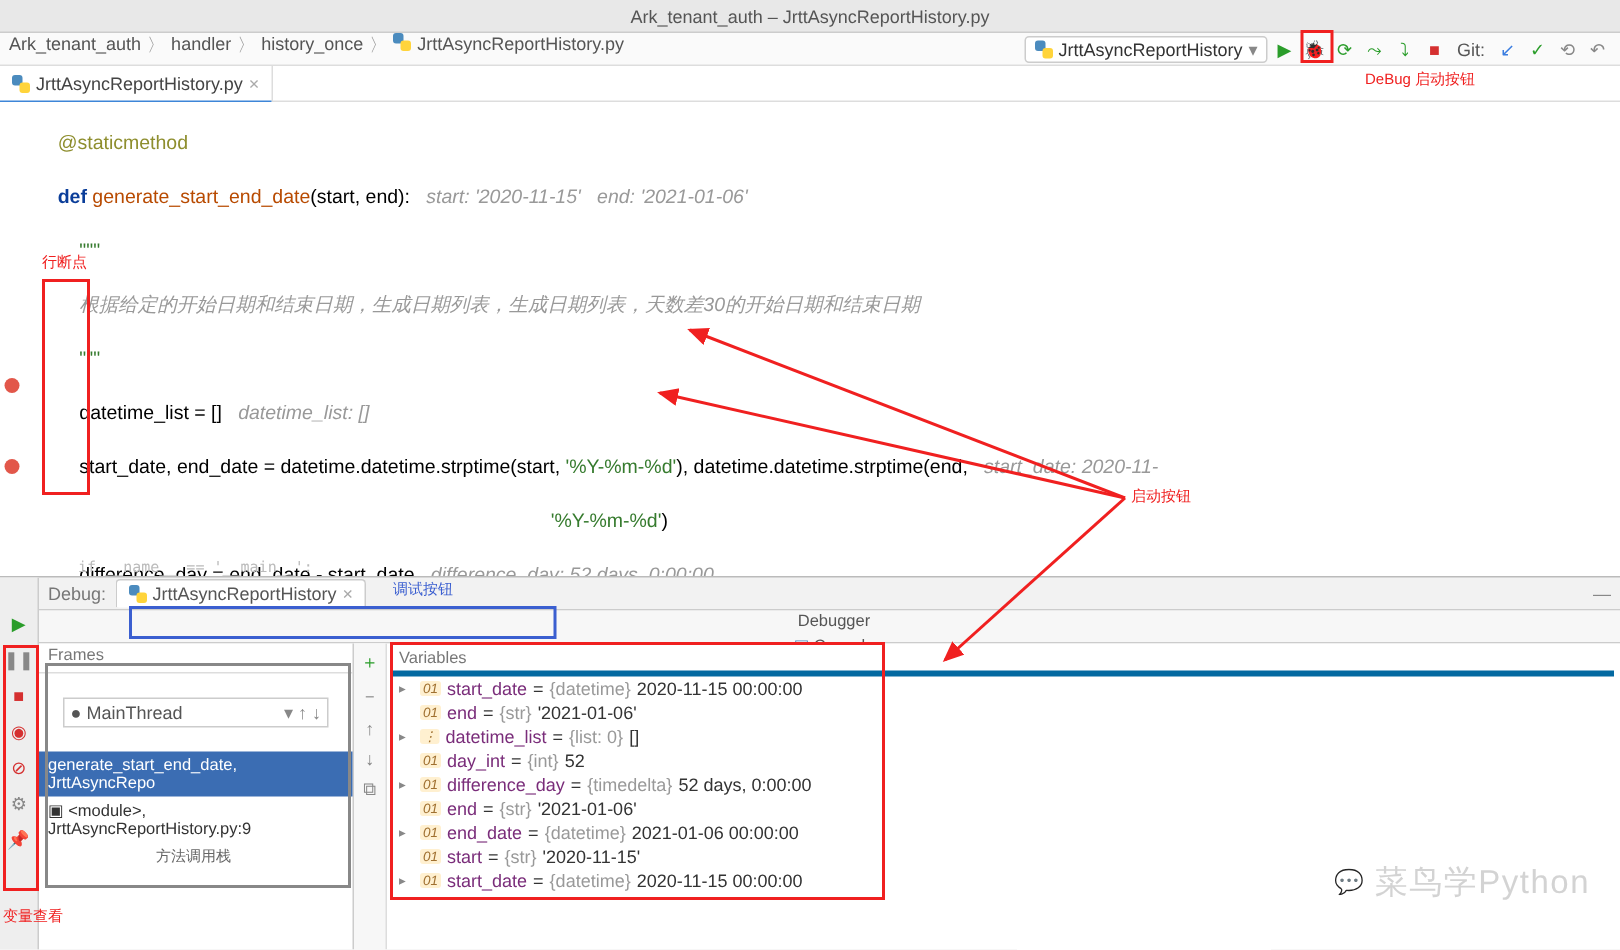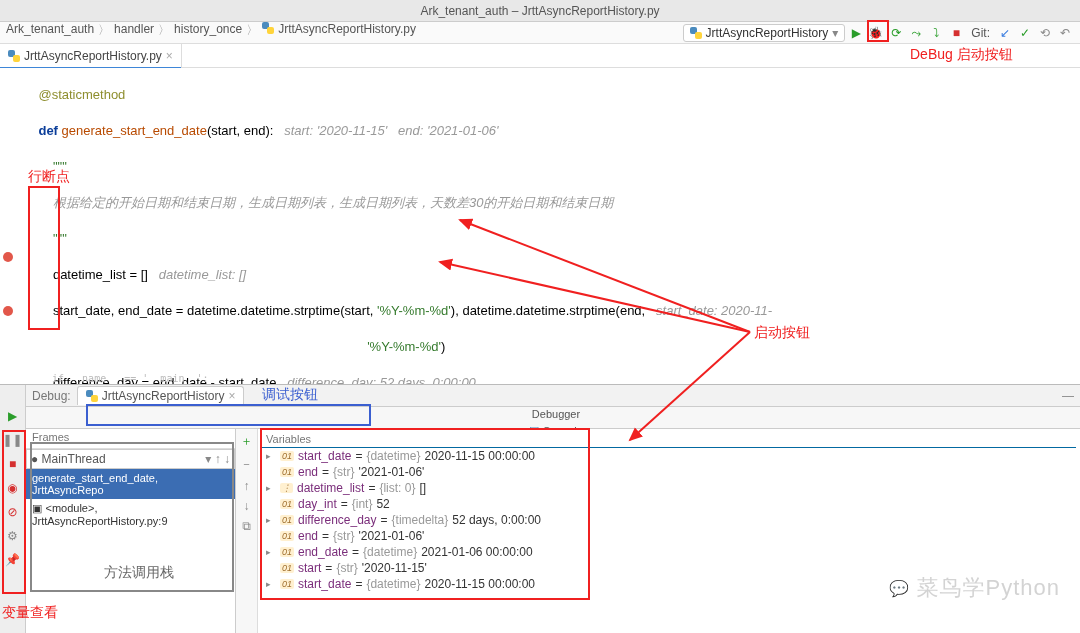--- a/index.html
+++ b/index.html
@@ -29,34 +29,34 @@
 .debug-panel { height: 249px; background: #f2f2f2; border-top: 1px solid #bbb; display: flex; }
 .svc-col { width: 26px; background: #eee; border-right: 1px solid #ccc; display: flex; flex-direction: column; align-items: center; padding-top: 24px; gap: 10px; }
 .svc-col .ic { width: 14px; height: 14px; display:flex; align-items:center; justify-content:center; font-size:12px; }
 .debug-main { flex: 1; display: flex; flex-direction: column; }
 .dbg-tab { padding: 2px 8px; background: #fff; border: 1px solid #ccc; border-bottom: none; border-radius: 3px 3px 0 0; color: #555; display:flex; align-items:center; gap:4px; }
 .dbg-toolbar { height: 22px; background: #f7f7f7; border-bottom: 1px solid #ccc; display: flex; align-items: center; gap: 2px; padding-left: 6px; flex-direction: column; }
 .dbg-toolbar .btn { padding: 1px 6px; font-size: 11px; color: #555; display:flex; align-items:center; gap:3px; }
 .dbg-body { flex: 1; display: flex; }
 .frames { width: 210px; border-right: 1px solid #ccc; background: #fff; display: flex; flex-direction: column; }
 .frames-hdr { height: 20px; padding: 2px 6px; color: #777; border-bottom: 1px solid #ddd; font-size:11px; }
-.thread-sel { margin: 0; padding: 2px 4px; border: 1px solid #ccc; background: #fff; color: #555; display:flex; align-items:center; justify-content:space-between; }
+.thread-sel { margin: 16px; padding: 2px 4px; border: 1px solid #ccc; background: #fff; color: #555; display:flex; align-items:center; justify-content:space-between; }
 .frame-row { padding: 3px 6px; font-size: 11px; color: #333; }
 .frame-row.sel { background: #3b6db3; color: #fff; }
 .vars { flex: 1; background: #fff; display: flex; }
 .vars-gutter { width: 22px; border-right: 1px solid #ddd; background: #f7f7f7; display:flex; flex-direction:column; align-items:center; padding-top:4px; gap:6px; }
 .vars-list { flex: 1; padding: 2px 4px; }
-.vars-list .hdr { color:#777; font-size:11px; padding:2px 4px; border-bottom:1px solid #0369a1; }
+.vars-list .hdr { color:#777; font-size:11px; padding:2px 4px; border-bottom:4px solid #0369a1; }
 .var-row { padding: 1px 4px; font-size: 12px; display:flex; align-items:center; gap:4px; color:#333; }
 .var-row .tri { color:#888; font-size:9px; width:10px; }
 .badge { background:#fff0d0; color:#a07030; font-size:9px; padding:0 2px; border-radius:2px;font-style:italic; }
 .var-name { color:#7a2d7a; }
 .var-type { color:#999; }
 .var-val { color:#333; }
-.anno-text { color: #f02020; font-size: 14px; font-weight: 500; position: absolute; }
+.anno-text { color: #f02020; font-size: 10px; font-weight: 500; position: absolute; }
 .box-red { border: 2px solid #f02020; position: absolute; }
 .box-gray { border: 2px solid #888; position: absolute; }
 .box-blue { border: 2px solid #3b5fd0; position: absolute; }
 .arrow-svg { position:absolute; top:0; left:0; pointer-events:none; }
 .watermark { position:absolute; right:20px; bottom:30px; color:#ccc; font-size:22px; letter-spacing:1px; display:flex; align-items:center; gap:6px; opacity:.85; }
 .py-ico { display:inline-block; width:12px; height:12px; position:relative; }
 .py-ico::before { content:''; position:absolute; width:7px; height:7px; background:#4b8bbe; border-radius:2px; top:0; left:0; }
 .py-ico::after { content:''; position:absolute; width:7px; height:7px; background:#ffd43b; border-radius:2px; bottom:0; right:0; }
 </style>
 </head>

